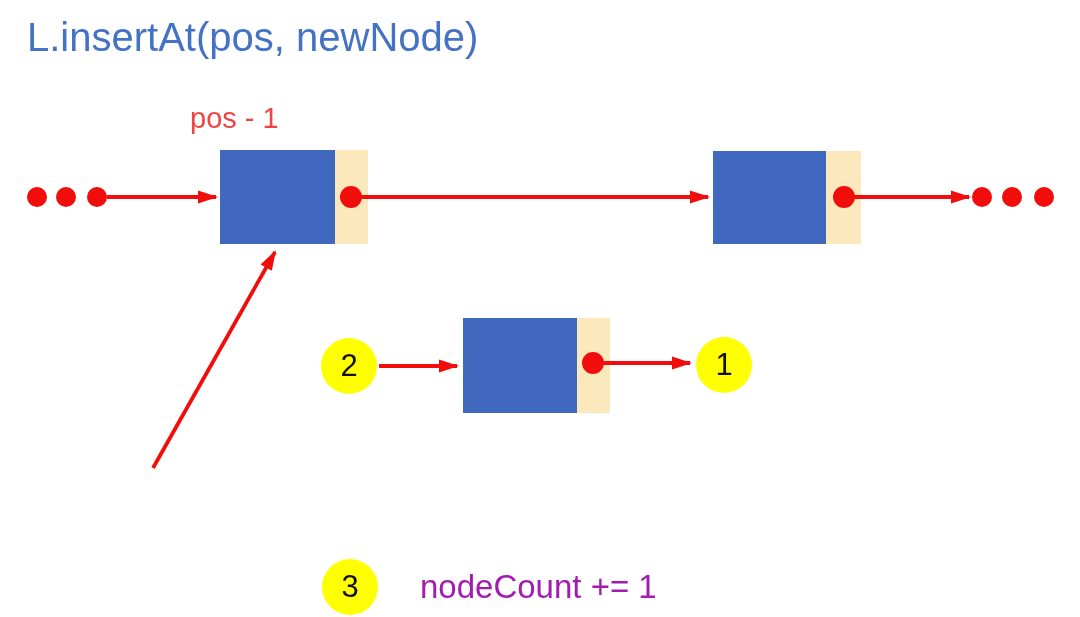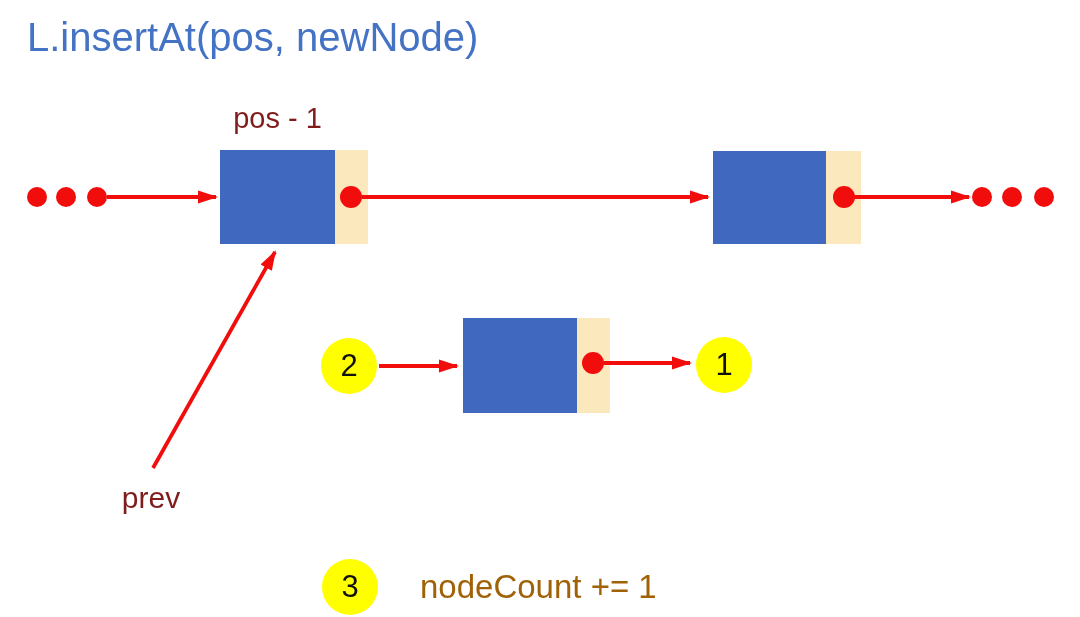--- a/index.html
+++ b/index.html
@@ -28,23 +28,23 @@
   }
   .node {
     position: absolute;
     display: flex;
     z-index: 1;
   }
   .cell-data { background: #4068BE; }
   .cell-next { background: #FBE9BD; }
   .node-label {
     position: absolute;
-    color: #7f1d1d;
+    color: #ef4444;
     font-size: 29px;
-    text-align: center;
+    text-align: left;
     white-space: nowrap;
     z-index: 4;
   }
   .dot {
     position: absolute;
     background: #F20D0D;
     border-radius: 50%;
     z-index: 3;
   }
   .dot.d20 { width: 20px; height: 20px; }
@@ -61,21 +61,21 @@
     font-size: 31px;
     color: #111111;
     z-index: 3;
   }
   .caption {
     position: absolute;
     left: 420px;
     top: 567px;
     font-size: 33px;
     line-height: 40px;
-    color: #a16207;
+    color: #a21caf;
     white-space: nowrap;
     z-index: 4;
   }
   .arrows {
     position: absolute;
     left: 0;
     top: 0;
     z-index: 2;
     pointer-events: none;
   }
@@ -129,20 +129,19 @@
   </div>
   <div class="node" style="left:463px; top:318px;">
     <div class="cell-data" style="width:114px; height:95px;"></div>
     <div class="cell-next" style="width:33px; height:95px;"></div>
   </div>
   <span class="dot d22" style="left:582px; top:352px;"></span>
   <div class="badge" style="left:696px; top:337px;">
     <span>1</span>
   </div>
 
-  <div class="node-label" style="left:91px; top:481px; width:120px; font-size:30px;">prev</div>
 
   <div class="badge" style="left:322px; top:559px;">
     <span>3</span>
   </div>
   <div class="caption">nodeCount += 1</div>
 
 </div>
 
 </body></html>

